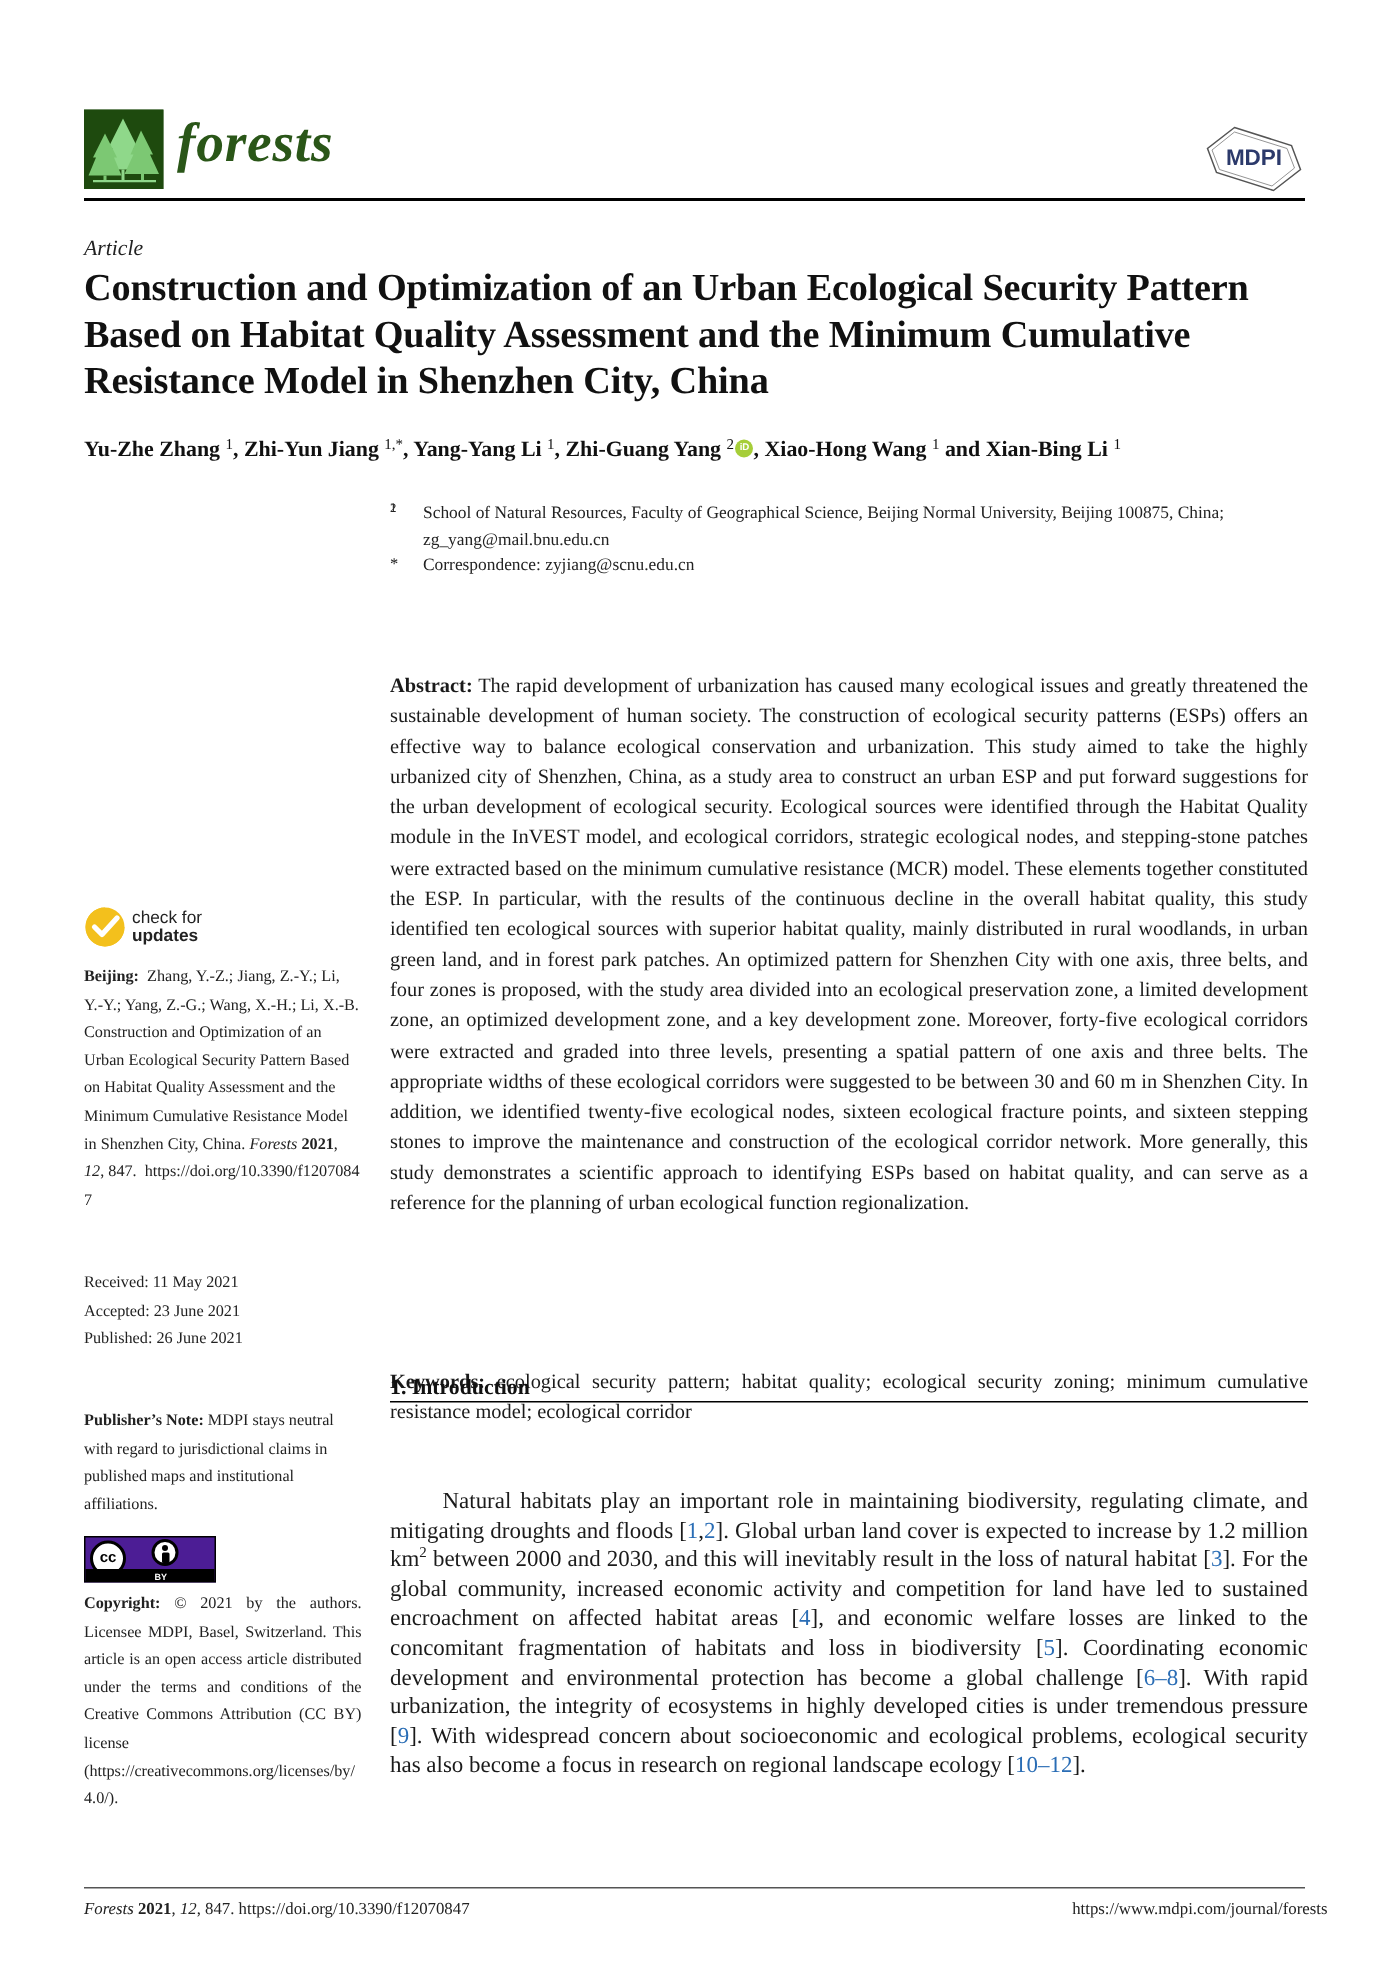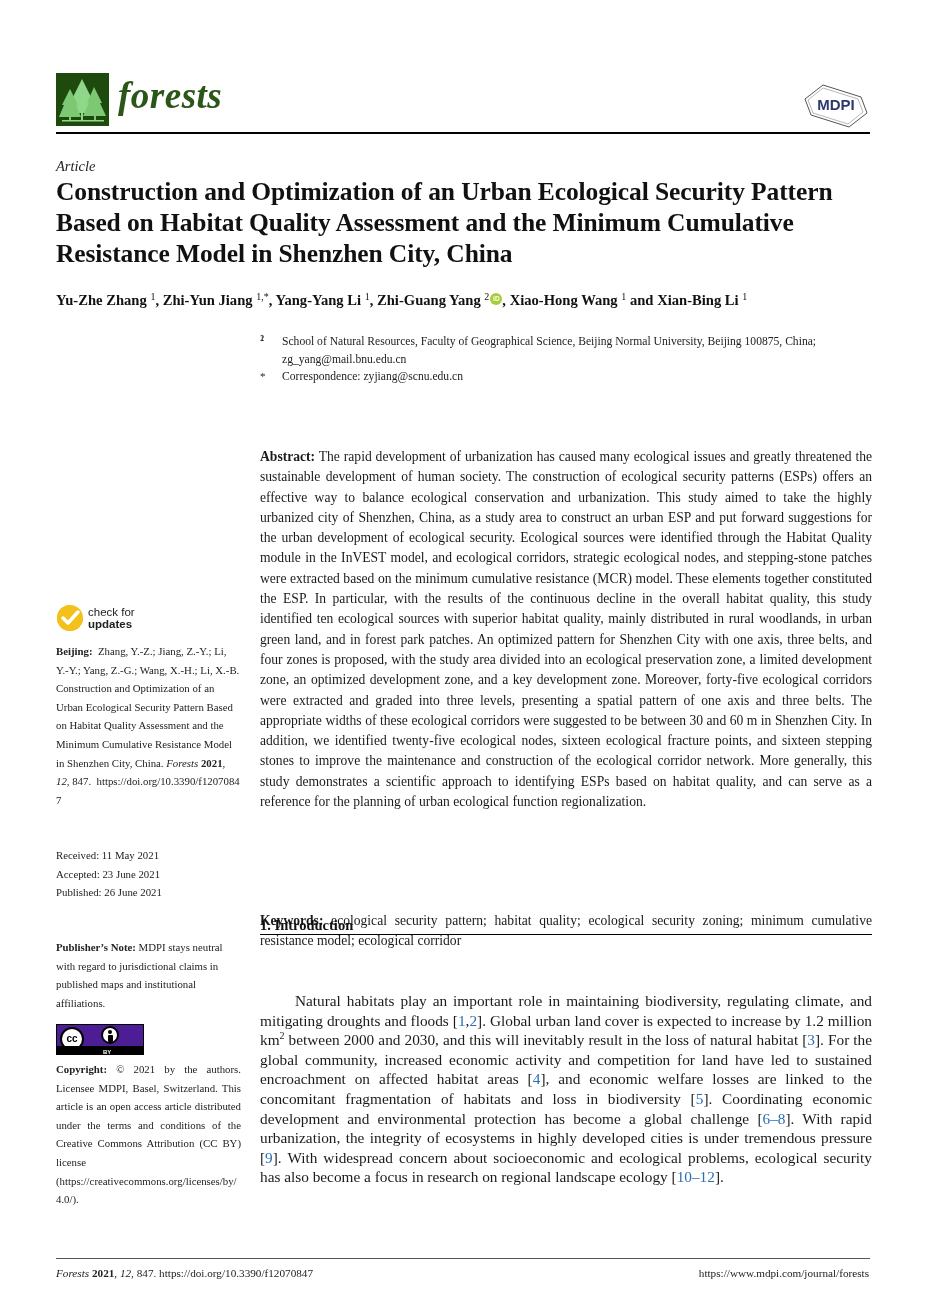--- a/index.html
+++ b/index.html
@@ -56,21 +56,21 @@
   .section-rule { position: absolute; left: 260px; top: 934px; width: 612px; height: 1.2px; background: #000; }
 
   .section-heading { position: absolute; left: 260px; top: 917px; font-weight: bold; font-size: 14.5px; color: #111; }
   .intro { position: absolute; left: 260px; top: 991px; width: 612px; font-size: 15.3px; line-height: 19.6px; color: #1a1a1a; text-align: justify; text-indent: 35px; }
   .cite { color: #2a6db5; }
   .intro sup { font-size: 10px; vertical-align: 6px; line-height: 0; }
 
   
   .footer-rule { position: absolute; left: 56px; top: 1258px; width: 814px; height: 1px; background: #555; }
   .footer-left { position: absolute; left: 56px; top: 1267px; font-size: 11.2px; color: #222; }
-  .footer-right { position: absolute; right: 56px; top: 1267px; font-size: 11.2px; color: #222; padding-left: 28px; }
+  .footer-right { position: absolute; right: 40px; top: 1267px; font-size: 11.2px; color: #222; padding-left: 28px; }
 </style>
 </head>
 <body>
 
 <div class="logo-box">
   <svg viewBox="0 0 53 53">
     <rect width="53" height="53" fill="#1e4a0e"></rect>
     <polygon points="26,6 36,26 33,26 40,40 12,40 19,26 16,26" fill="#8fd88a"></polygon>
     <polygon points="14,16 22,32 20,32 25,44 3,44 8,32 6,32" fill="#7cc873"></polygon>
     <polygon points="38,14 46,30 44,30 50,43 27,43 33,30 31,30" fill="#7cc873"></polygon>

